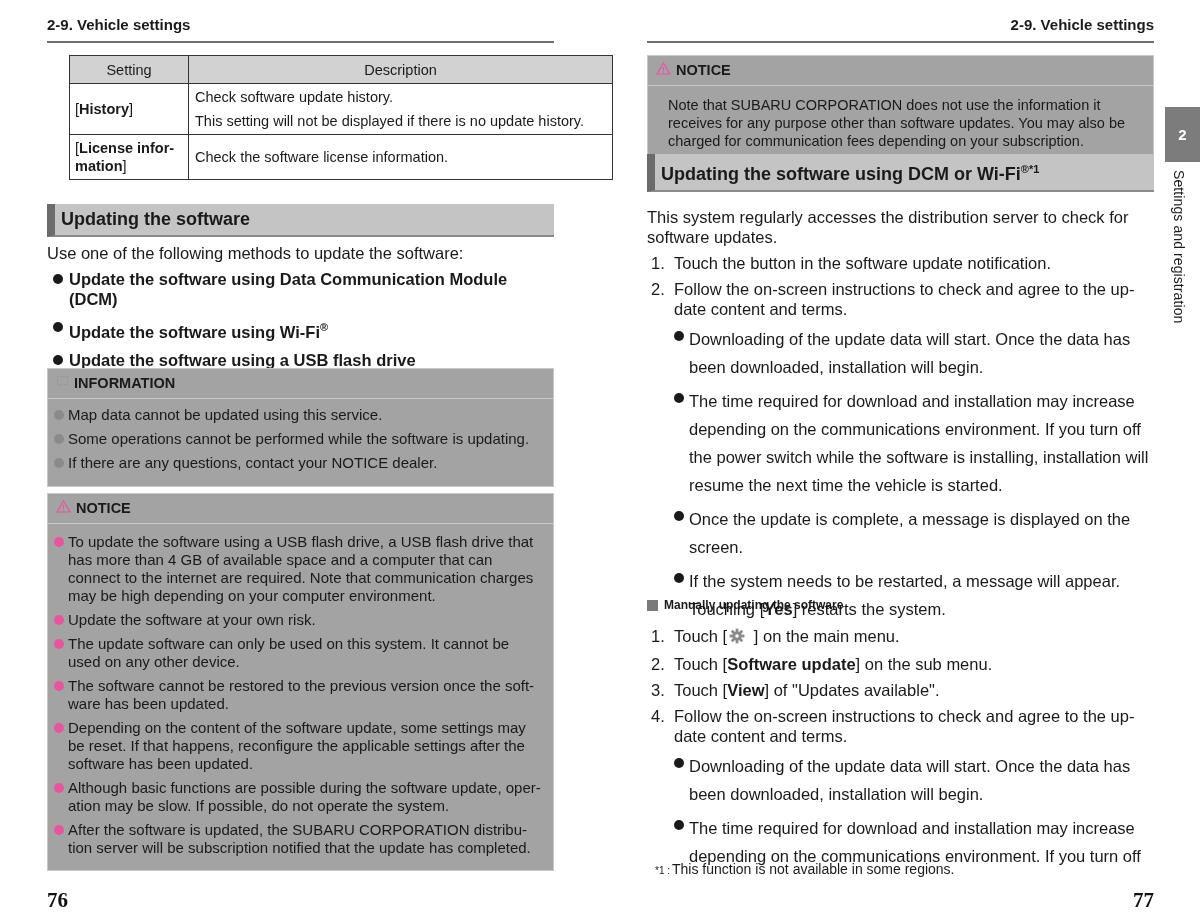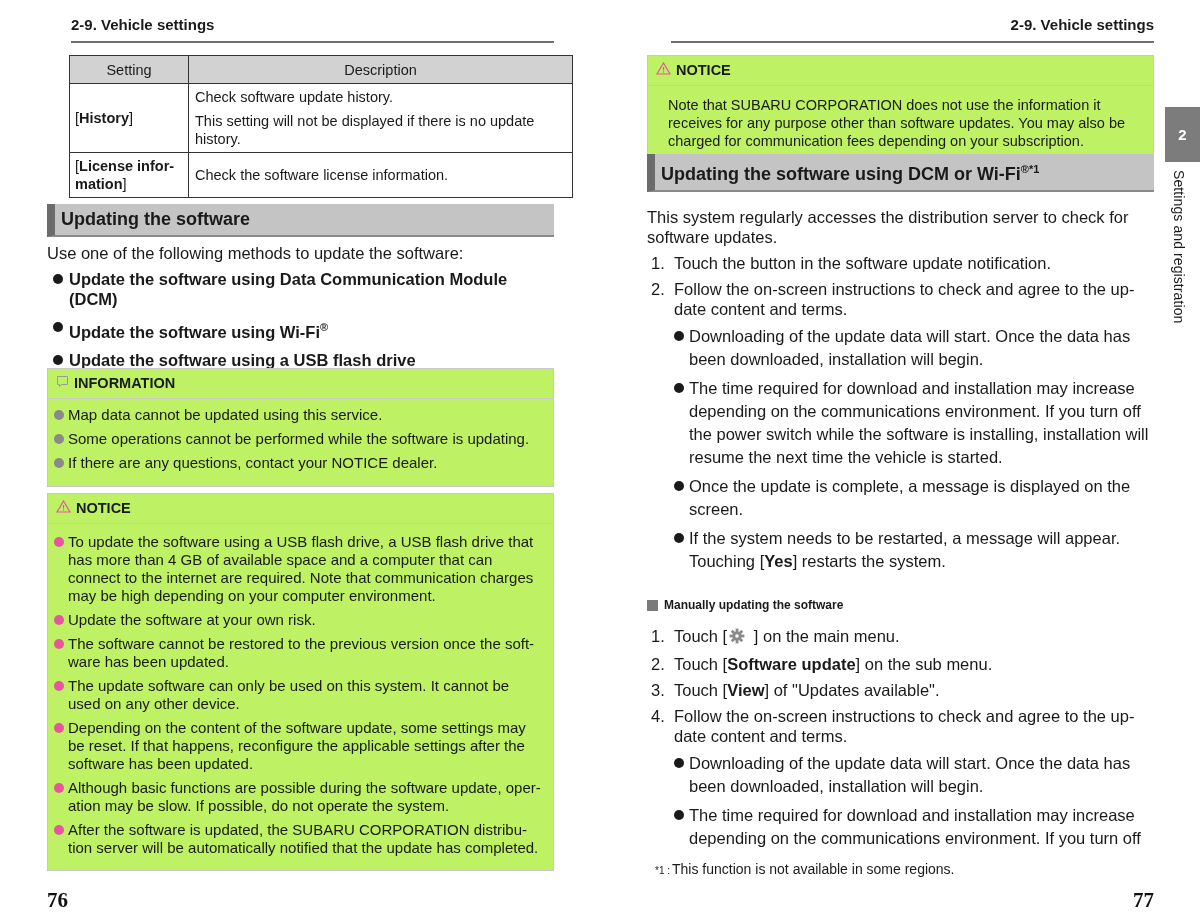--- a/index.html
+++ b/index.html
@@ -7,33 +7,33 @@
     width: 1200px; height: 921px; position: relative; overflow: hidden;
     font-family: "Liberation Sans", sans-serif; color: #1a1a1a;
   }
   .page { position: absolute; top: 0; height: 921px; }
   .page-left { left: 47px; width: 507px; }
   .page-right { left: 647px; width: 507px; }
 
   .running-head {
     position: absolute; top: 16px; left: 0; right: 0;
     font-size: 15px; font-weight: bold; color: #1a1a1a;
-    padding-bottom: 8px; border-bottom: 2px solid #6e6e6e; margin-left: 24px;
+    padding-bottom: 8px; border-bottom: 2px solid #6e6e6e;
   }
   .page-right .running-head { text-align: right; }
 
   .page-number {
     position: absolute; top: 888px; font-size: 21px; font-weight: bold; color: #111; font-family: Liberation Serif, serif;
   }
   .page-left .page-number { left: 0; }
   .page-right .page-number { right: 0; }
 
   
   .settings-table {
-    position: absolute; top: 55px; left: 22px; width: 504px;
+    position: absolute; top: 55px; left: 22px; width: 544px;
     border-collapse: collapse; font-size: 14.5px;
   }
   .settings-table th, .settings-table td {
     border: 1.5px solid #333; padding: 4px 5px; vertical-align: middle; line-height: 18px;
   }
   .settings-table th {
     background: #d2d2d2; font-weight: normal; text-align: center; height: 19px;
   }
   .settings-table td.col-setting { width: 108px; }
   .settings-table td p { margin: 0 0 6px 1px; }
@@ -57,42 +57,42 @@
     position: relative; padding-left: 22px; font-size: 16.5px; font-weight: bold;
     line-height: 20px; margin-bottom: 8px;
   }
   .method-list li .dot {
     position: absolute; left: 6px; top: 5px; width: 10px; height: 10px; border-radius: 50%; background: #1a1a1a;
   }
   .method-list sup { font-size: 11px; }
 
   
   .box {
-    position: absolute; left: 0; right: 0; border: 1px solid #c8c8c8; background: #bef264;
+    position: absolute; left: 0; right: 0; border: 1px solid #c8c8c8; background: #a3a3a3;
   }
   .box-header {
     font-size: 14.5px; font-weight: bold; padding: 6px 6px 7px 8px;
     border-bottom: 1px solid #c8c8c8; display: flex; align-items: center;
   }
   .box-header .hdr-icon { margin-right: 5px; display: inline-block; }
   .box-body { padding: 7px 8px 6px 6px; }
   .box-item {
     position: relative; padding-left: 14px; font-size: 15px; line-height: 18px; margin-bottom: 6px; color: #1a1a1a;
   }
   .box-item .bdot { position: absolute; left: 0; top: 4px; width: 10px; height: 10px; border-radius: 50%; }
   .dot-gray { background: #8a8a8a; }
   .dot-pink { background: #e8559e; }
   .box-plain { font-size: 14.5px; line-height: 18px; padding: 10px 8px 6px 20px; }
 
   
   .steps { position: absolute; left: 0; right: 0; margin: 0; padding: 0; list-style: none; }
   .step { position: relative; padding-left: 27px; font-size: 16.5px; line-height: 20px; margin-bottom: 6px; }
   .step .num { position: absolute; left: 4px; top: 0; }
   .sub-list { list-style: none; margin: 6px 0 0 0; padding: 0; }
-  .sub-item { position: relative; padding-left: 15px; font-size: 16.5px; line-height: 23px; margin-bottom: 6px; }
+  .sub-item { position: relative; padding-left: 15px; font-size: 16.5px; line-height: 28px; margin-bottom: 6px; }
   .sub-item .sdot { position: absolute; left: 0; top: 6px; width: 10px; height: 10px; border-radius: 50%; background: #1a1a1a; }
 
   .subheading {
     position: absolute; left: 0; font-size: 12px; font-weight: bold; line-height: 20px; display: flex; align-items: center;
   }
   .subheading .sq { width: 11px; height: 11px; background: #7a7a7a; margin-right: 6px; display: inline-block; }
 
   .gear { display: inline-block; vertical-align: -2px; margin: 0 4px 0 2px; }
 
   .footnote { position: absolute; left: 8px; top: 861px; font-size: 14px; color: #1a1a1a; }
@@ -169,25 +169,25 @@
             <path d="M7.5 1L14 12H1z" fill="none" stroke="#e8559e" stroke-width="1.2"></path>
             <path d="M7.5 5v3.5" stroke="#e8559e" stroke-width="1.2"></path>
             <circle cx="7.5" cy="10" r="0.7" fill="#e8559e"></circle>
           </svg>
       </span>
       <span>NOTICE</span>
     </div>
     <div class="box-body" style="padding-top:9px;">
       <div class="box-item"><span class="bdot dot-pink"></span><span>To update the software using a USB flash drive, a USB flash drive that has more than 4 GB of available space and a computer that can connect to the internet are required. Note that communication charges may be high depending on your computer environment.</span></div>
       <div class="box-item"><span class="bdot dot-pink"></span><span>Update the software at your own risk.</span></div>
+      <div class="box-item"><span class="bdot dot-pink"></span><span>The update software can only be used on this system. It cannot be used on any other device.</span></div>
       <div class="box-item"><span class="bdot dot-pink"></span><span>The software cannot be restored to the previous version once the soft-ware has been updated.</span></div>
-      <div class="box-item"><span class="bdot dot-pink"></span><span>The update software can only be used on this system. It cannot be used on any other device.</span></div>
       <div class="box-item"><span class="bdot dot-pink"></span><span>Depending on the content of the software update, some settings may be reset. If that happens, reconfigure the applicable settings after the software has been updated.</span></div>
       <div class="box-item"><span class="bdot dot-pink"></span><span>Although basic functions are possible during the software update, oper-ation may be slow. If possible, do not operate the system.</span></div>
-      <div class="box-item"><span class="bdot dot-pink"></span><span>After the software is updated, the SUBARU CORPORATION distribu-tion server will be automatically notified that the update has completed.</span></div>
+      <div class="box-item"><span class="bdot dot-pink"></span><span>After the software is updated, the SUBARU CORPORATION distribu-tion server will be subscription notified that the update has completed.</span></div>
     </div>
   </div>
 
   <div class="page-number">76</div>
 </div>
 
 <div class="page page-right">
   <div class="running-head">2-9. Vehicle settings</div>
 
   <div class="box" style="top:55px; height:103px;">

